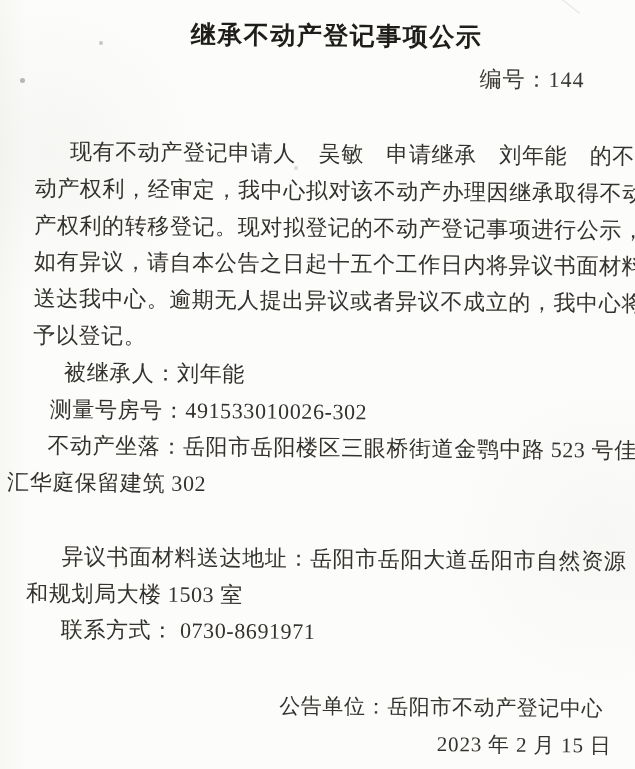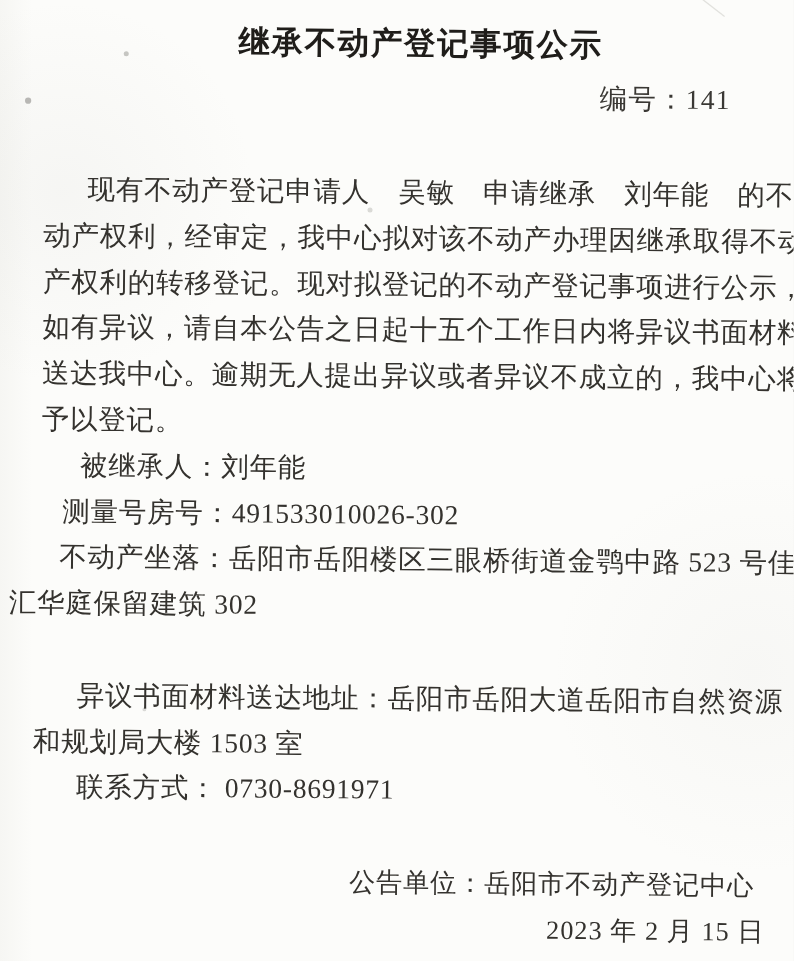--- a/index.html
+++ b/index.html
@@ -70,21 +70,21 @@
   <div class="speck s1"></div>
   <div class="speck s2"></div>
   <div class="speck s3"></div>
   <div class="speck s4"></div>
   <div class="scratch"></div>
 
   <div class="sheet">
 
     <div class="title">继承不动产登记事项公示</div>
 
-    <div class="doc-no">编号：141</div>
+    <div class="doc-no">编号：144</div>
 
     <div class="body-flow">
 
       <div>
           <div class="doc-line para-line first">现有不动产登记申请人　吴敏　申请继承　刘年能　的不</div>
           <div class="doc-line para-line">动产权利，经审定，我中心拟对该不动产办理因继承取得不动</div>
           <div class="doc-line para-line">产权利的转移登记。现对拟登记的不动产登记事项进行公示，</div>
           <div class="doc-line para-line">如有异议，请自本公告之日起十五个工作日内将异议书面材料</div>
           <div class="doc-line para-line">送达我中心。逾期无人提出异议或者异议不成立的，我中心将</div>
           <div class="doc-line para-line">予以登记。</div>

